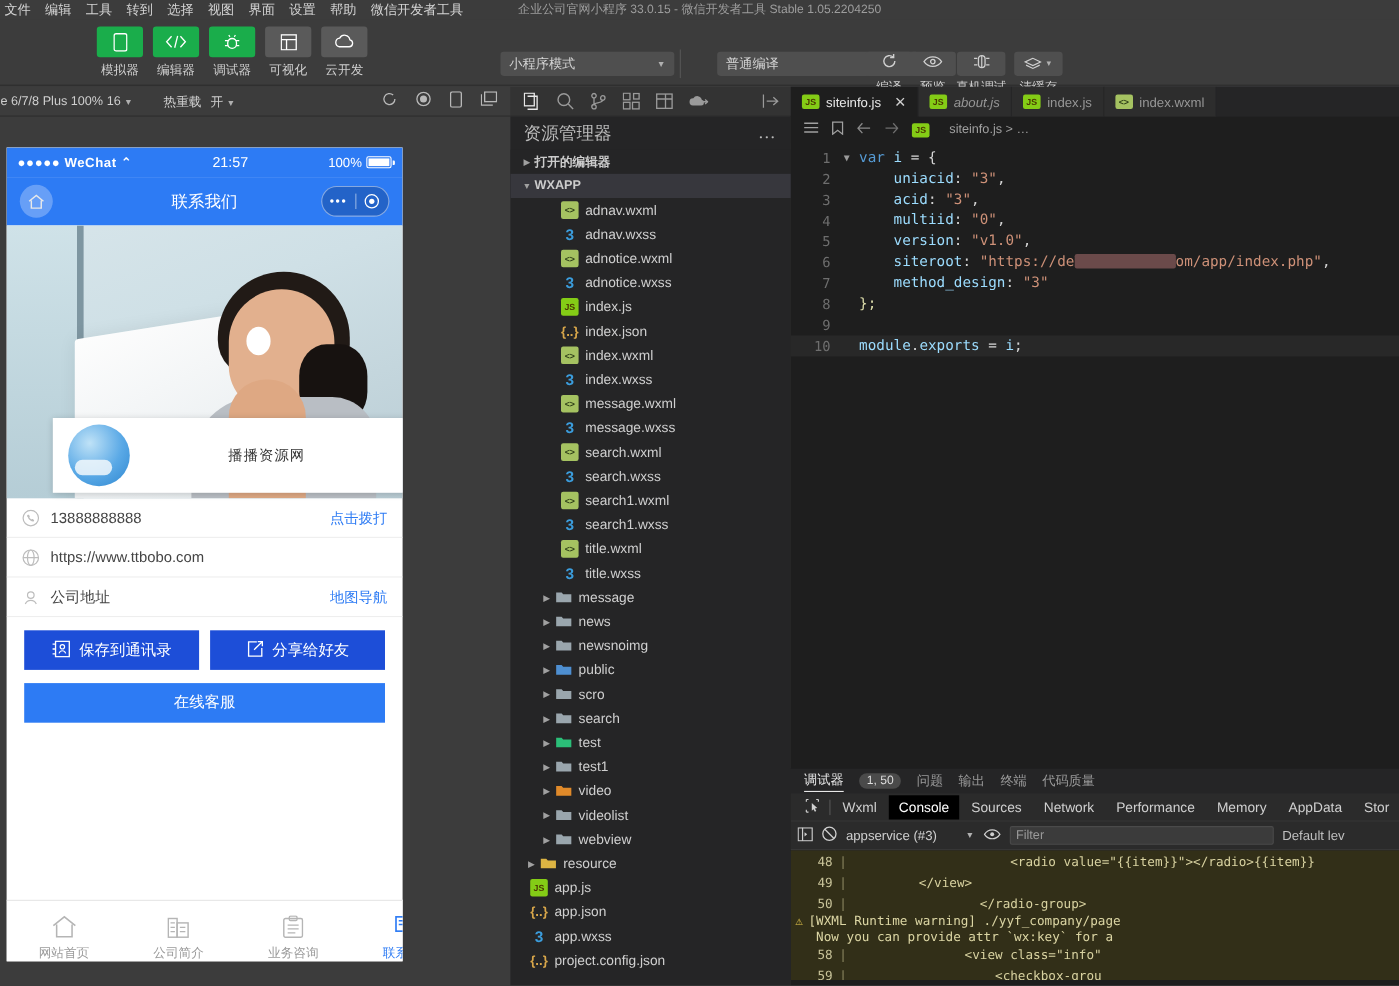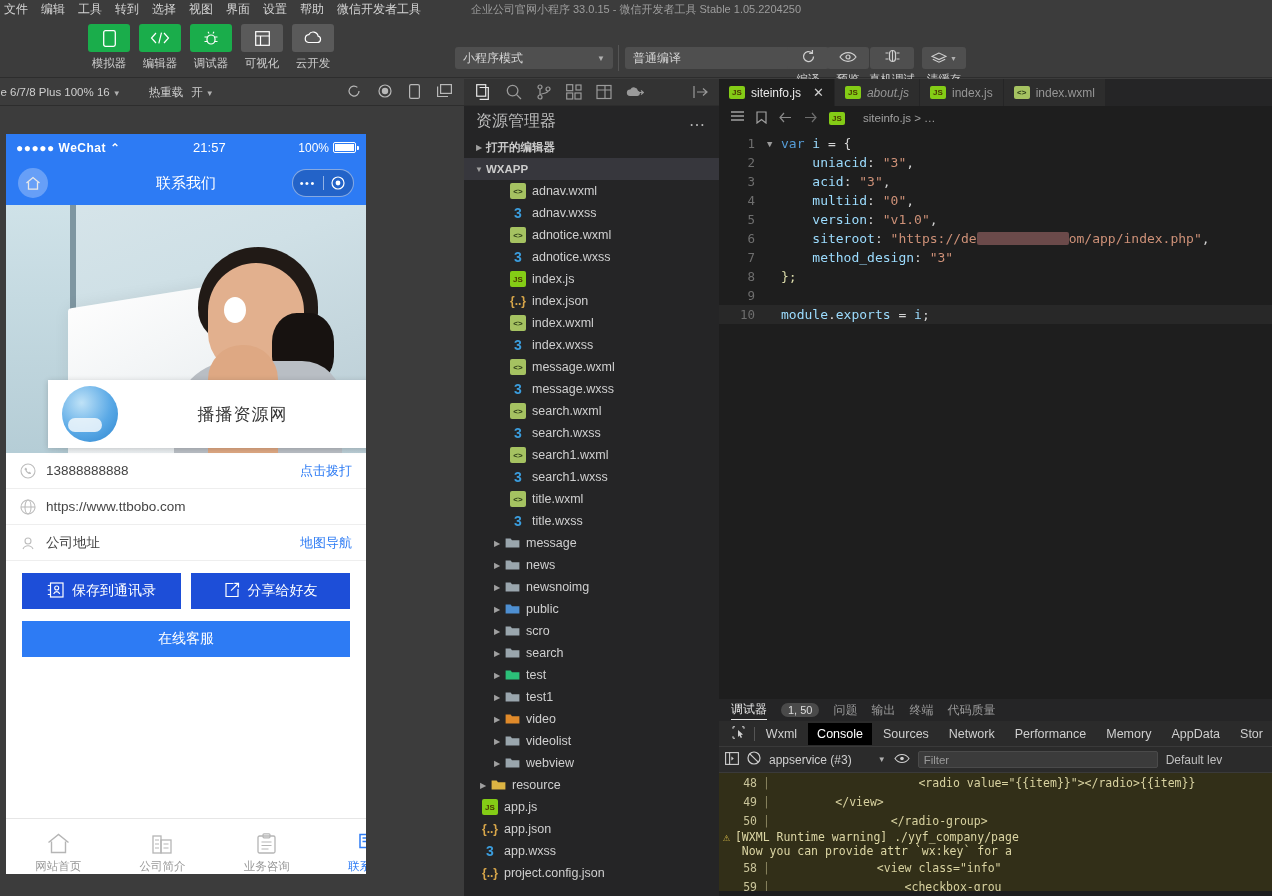--- a/index.html
+++ b/index.html
@@ -41,21 +41,21 @@
   .tool-ico.grey { background: #5a5a5a; }
   .tool-lab { font-size: 11.5px; color: #d0d0d0; margin-top: 4px; white-space: nowrap; }
 
   .sel {
     position: absolute; top: 29px; height: 22px; background: #4f4f4f;
     border-radius: 3px; color: #d4d4d4; font-size: 12px;
     display: flex; align-items: center; padding: 0 8px; cursor: pointer;
   }
   .sel .caret { margin-left: auto; font-size: 8px; color: #b0b0b0; }
   #sel-mode { left: 455px; width: 158px; }
-  #sel-compile { left: 625px; width: 183px; }
+  #sel-compile { left: 652px; width: 183px; }
   .sep-v { position: absolute; top: 27px; width: 1px; height: 26px; background: #555; }
 
   .iconbtn {
     position: absolute; top: 29px; height: 22px; min-width: 40px;
     background: #4f4f4f; border-radius: 3px; color: #cfcfcf;
     display: flex; align-items: center; justify-content: center; cursor: pointer;
   }
   .tb-cap {
     position: absolute; top: 54px; font-size: 11.5px; color: #d0d0d0; white-space: nowrap;
   }
@@ -120,21 +120,21 @@
                background:#dea883; border-radius:34px 34px 0 0; }
 
   .card {
     position:absolute; left:42px; top:246px; width:333px; height:68px; background:#fff;
     box-shadow: 0 1px 6px rgba(0,0,0,.18); display:flex; align-items:center; padding: 0 14px; z-index:3;
   }
   .card .logo { width:56px; height:56px; border-radius:50%;
       background: radial-gradient(circle at 35% 30%, #bfe2f7 0%, #5aa9e6 55%, #2d86d0 100%); position:relative; overflow:hidden;}
   .card .logo::after { content:""; position:absolute; left:6px; bottom:10px; width:34px; height:14px;
       background:#f2f8fc; border-radius:10px; opacity:.85;}
-  .card .cname { flex:1; text-align:center; font-size:17px; color:#333; letter-spacing:1px; }
+  .card .cname { flex:1; text-align:center; font-size:13px; color:#333; letter-spacing:1px; }
 
   .infolist { margin-top: 72px; }
   .inforow { display:flex; align-items:center; height:36px; padding: 0 14px;
              border-bottom:1px solid #eee; font-size:13.5px; color:#444; }
   .inforow .ico { width:22px; color:#b9b9b9; display:flex; align-items:center; }
   .inforow .txt { margin-left:4px; }
   .inforow .act { margin-left:auto; color:#2d7bf4; font-size:13px; cursor:pointer; }
 
   .btnrow { display:flex; gap:10px; padding: 12px 16px 0 16px; }
   .bluebtn { flex:1; height:36px; background:#1d4ed8; color:#fff; font-size:14px;

